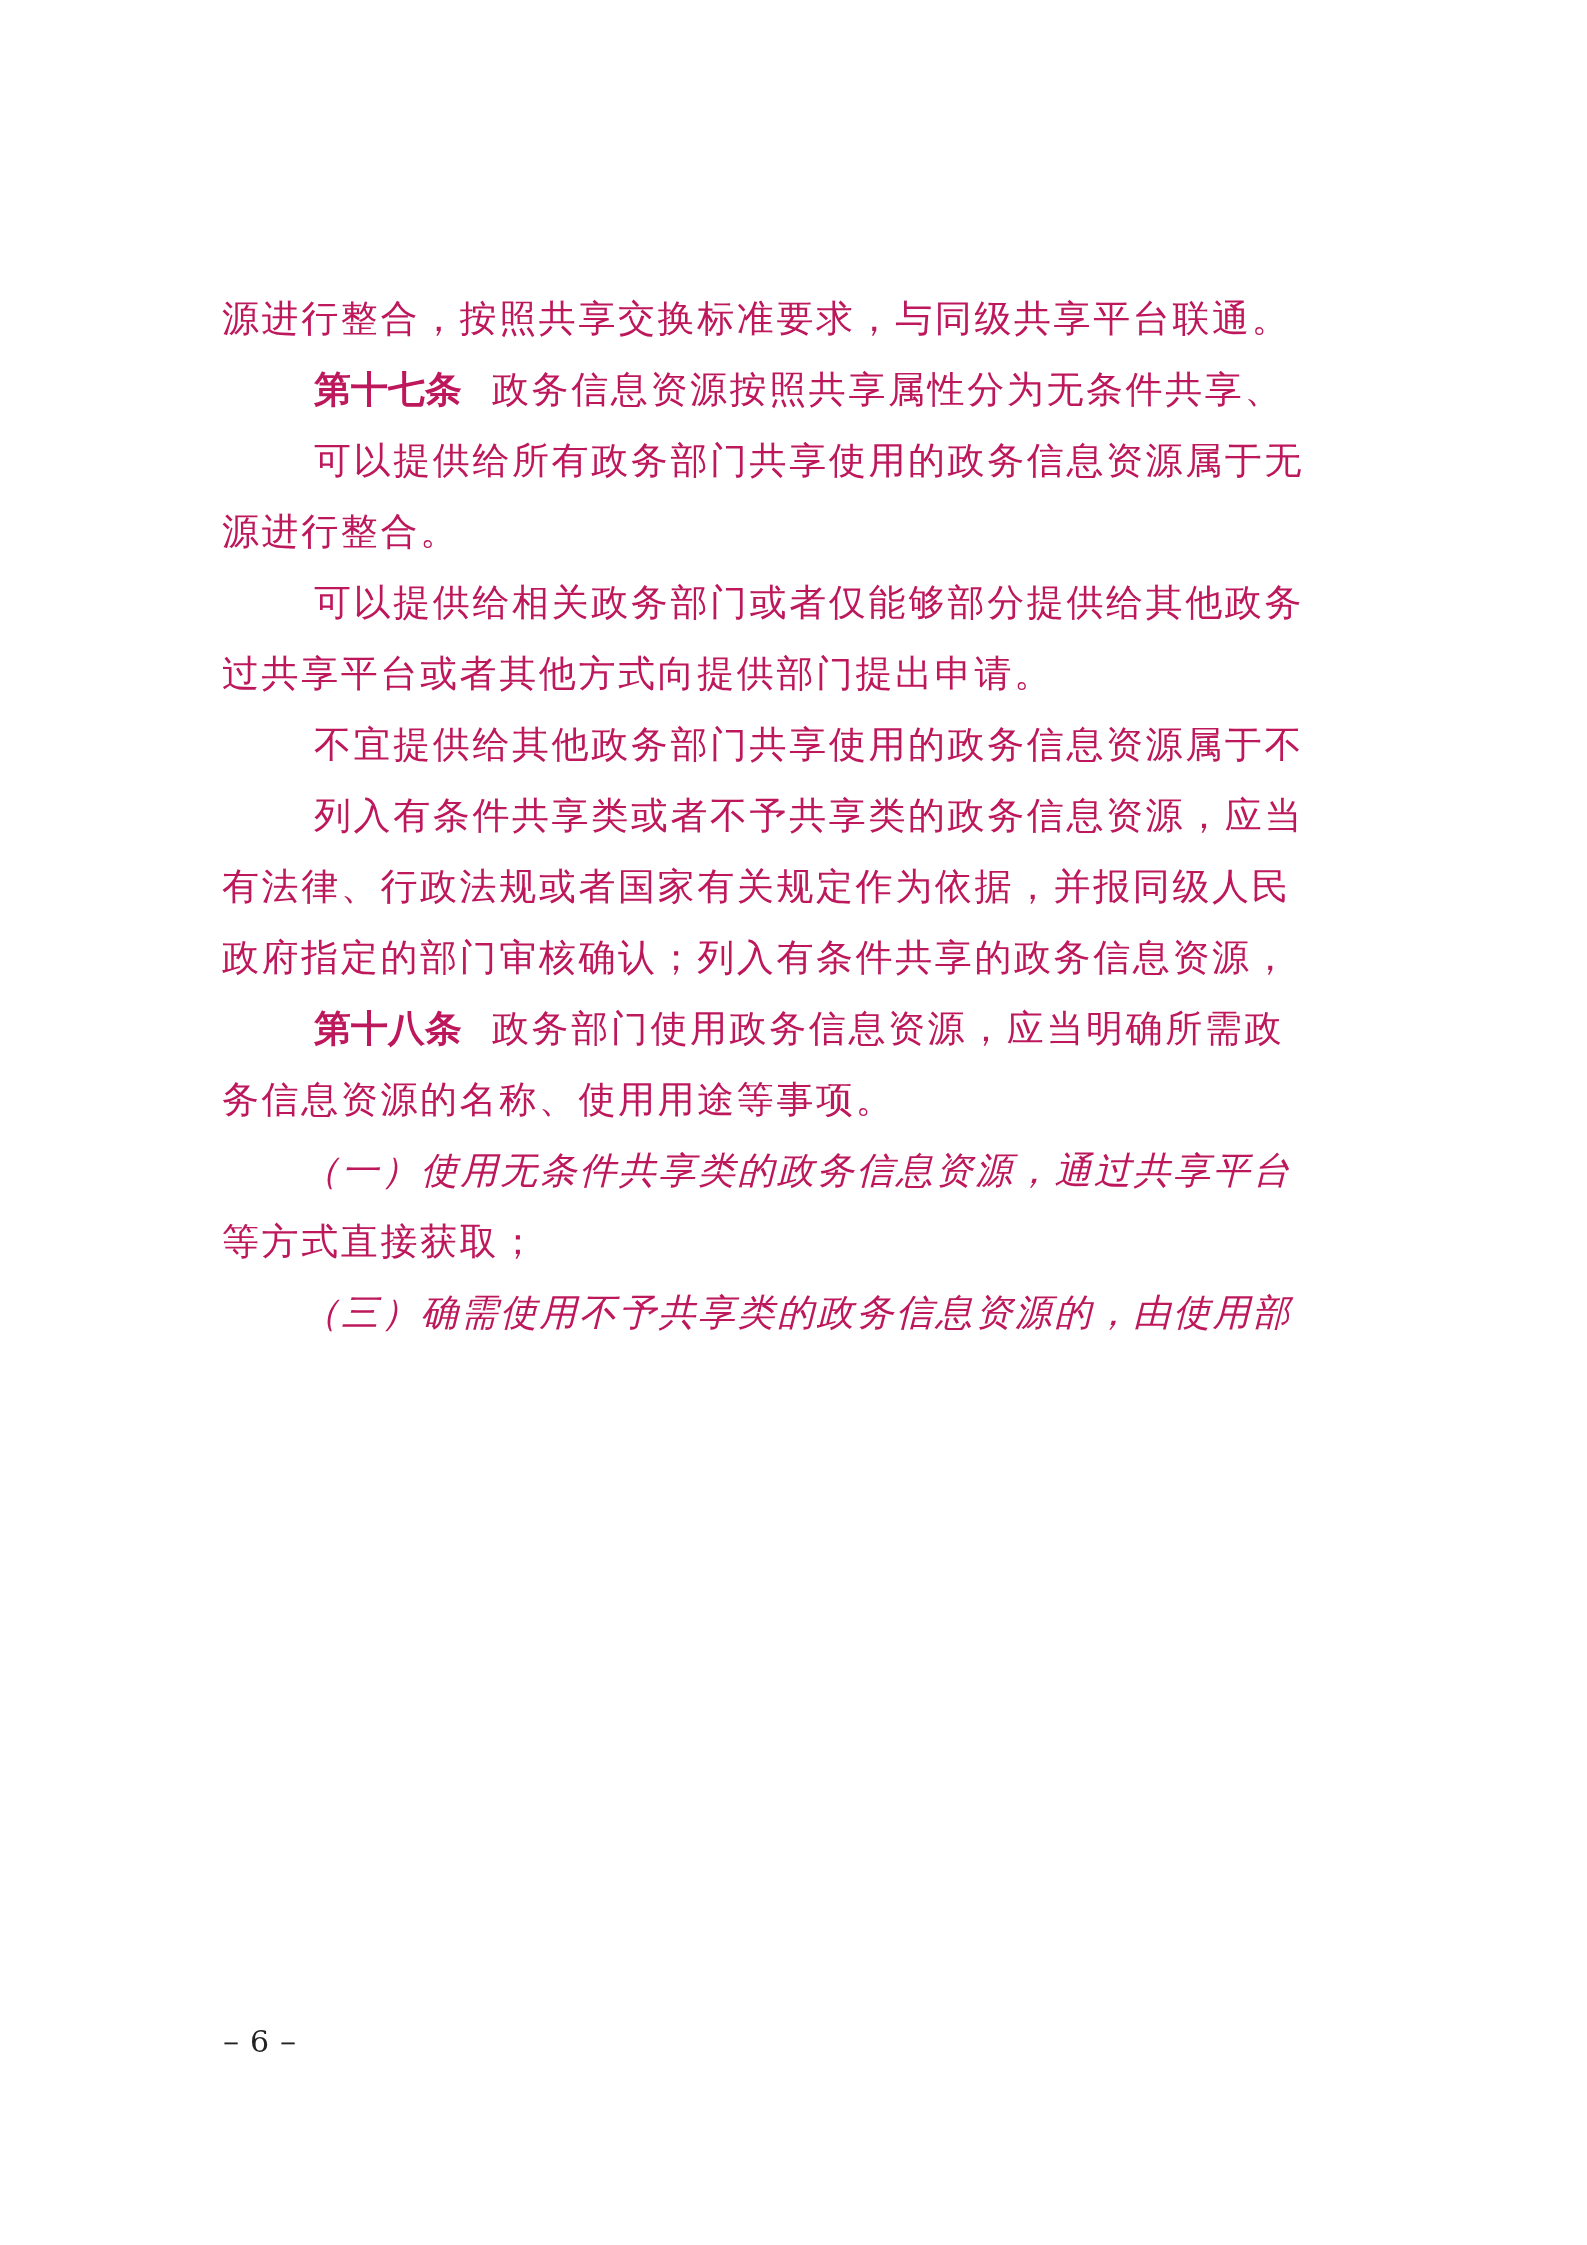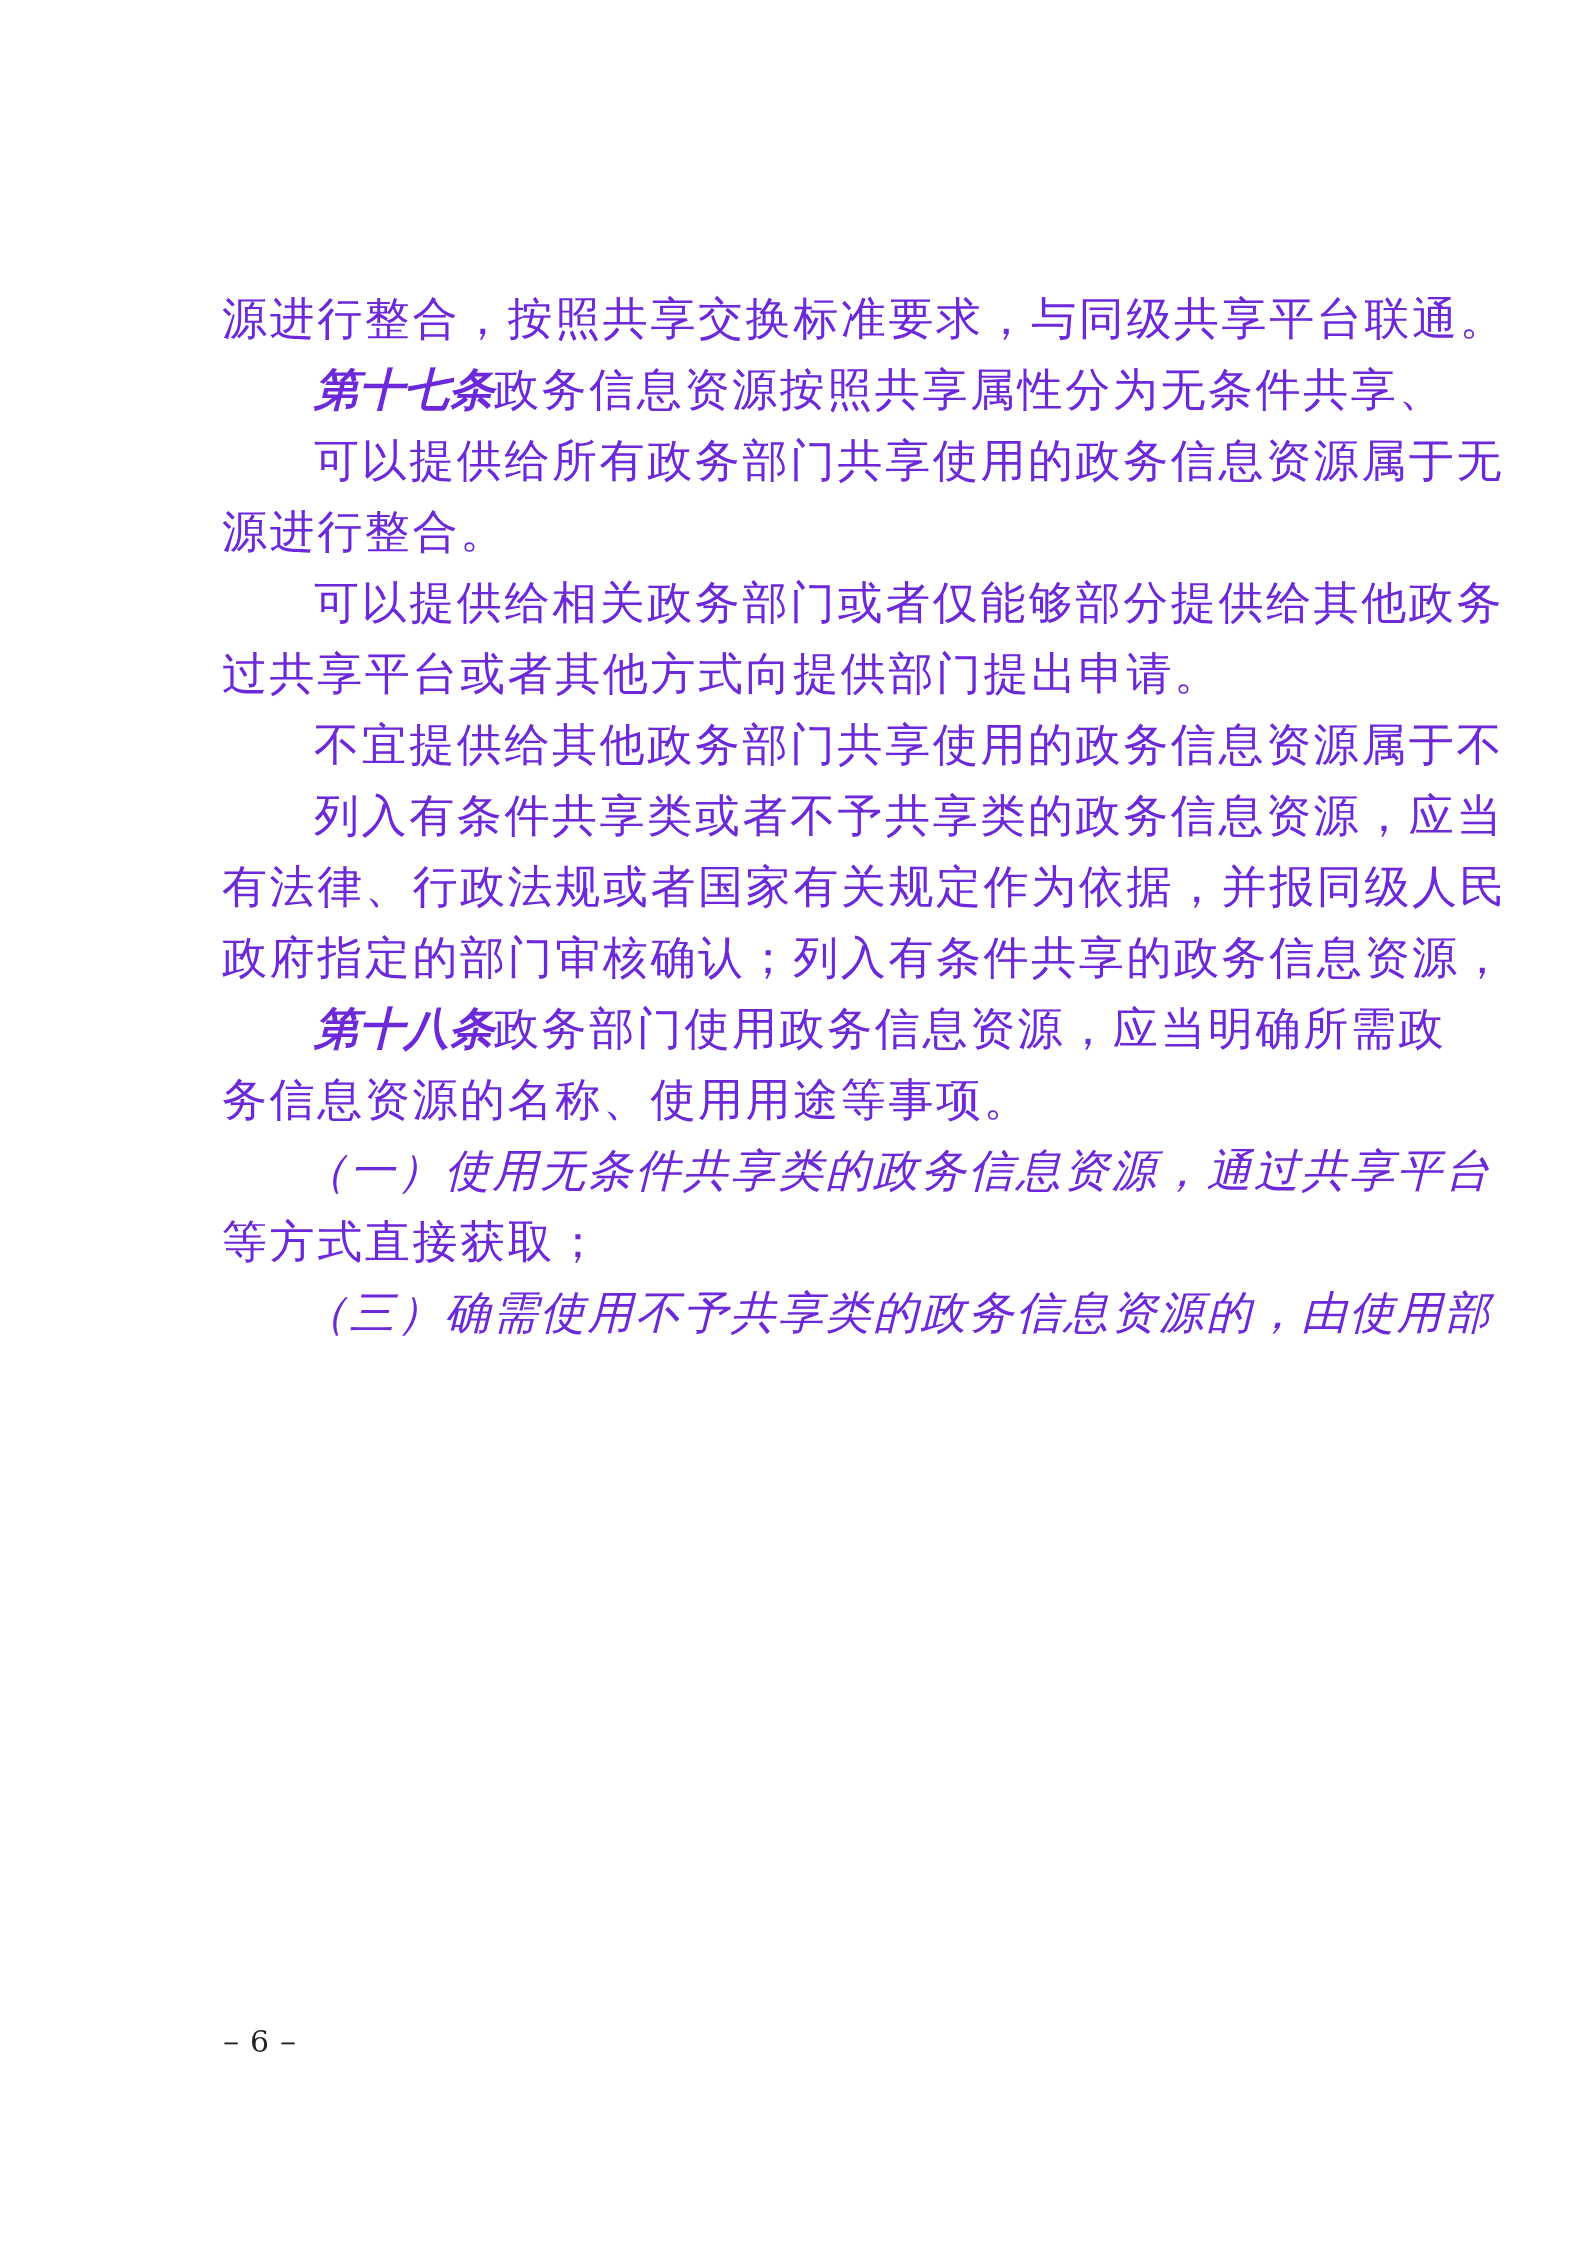--- a/index.html
+++ b/index.html
@@ -3,33 +3,33 @@
   <meta charset="utf-8">
   <style>
     html, body { margin: 0; padding: 0; background: #ffffff; }
     body { width: 1587px; height: 2245px; position: relative; overflow: hidden; }
     .page {
       position: absolute;
       left: 222px;
       top: 283px;
       width: 1160px;
       font-family: "DejaVu Serif", "Liberation Serif", serif;
-      font-size: 45px;
+      font-size: 37px;
       line-height: 71px;
-      color: #6d28d9;
+      color: #be185d;
       letter-spacing: 2.6px;
     }
     .line { white-space: nowrap; height: 71px; display: block; }
     .indent { padding-left: 92px; }
     .indent-paren { padding-left: 80px; font-style: italic; }
     .article-num {
       font-family: "DejaVu Sans", "Liberation Sans", sans-serif;
       font-weight: bold;
       letter-spacing: 0px;
-      font-style: italic;
+      margin-right: 30px;
     }
     .page-number {
       position: absolute;
       left: 216px;
       top: 2022px;
       font-family: "DejaVu Serif", "Liberation Serif", serif;
       font-size: 30px;
       color: #222;
       letter-spacing: 4px;
     }

